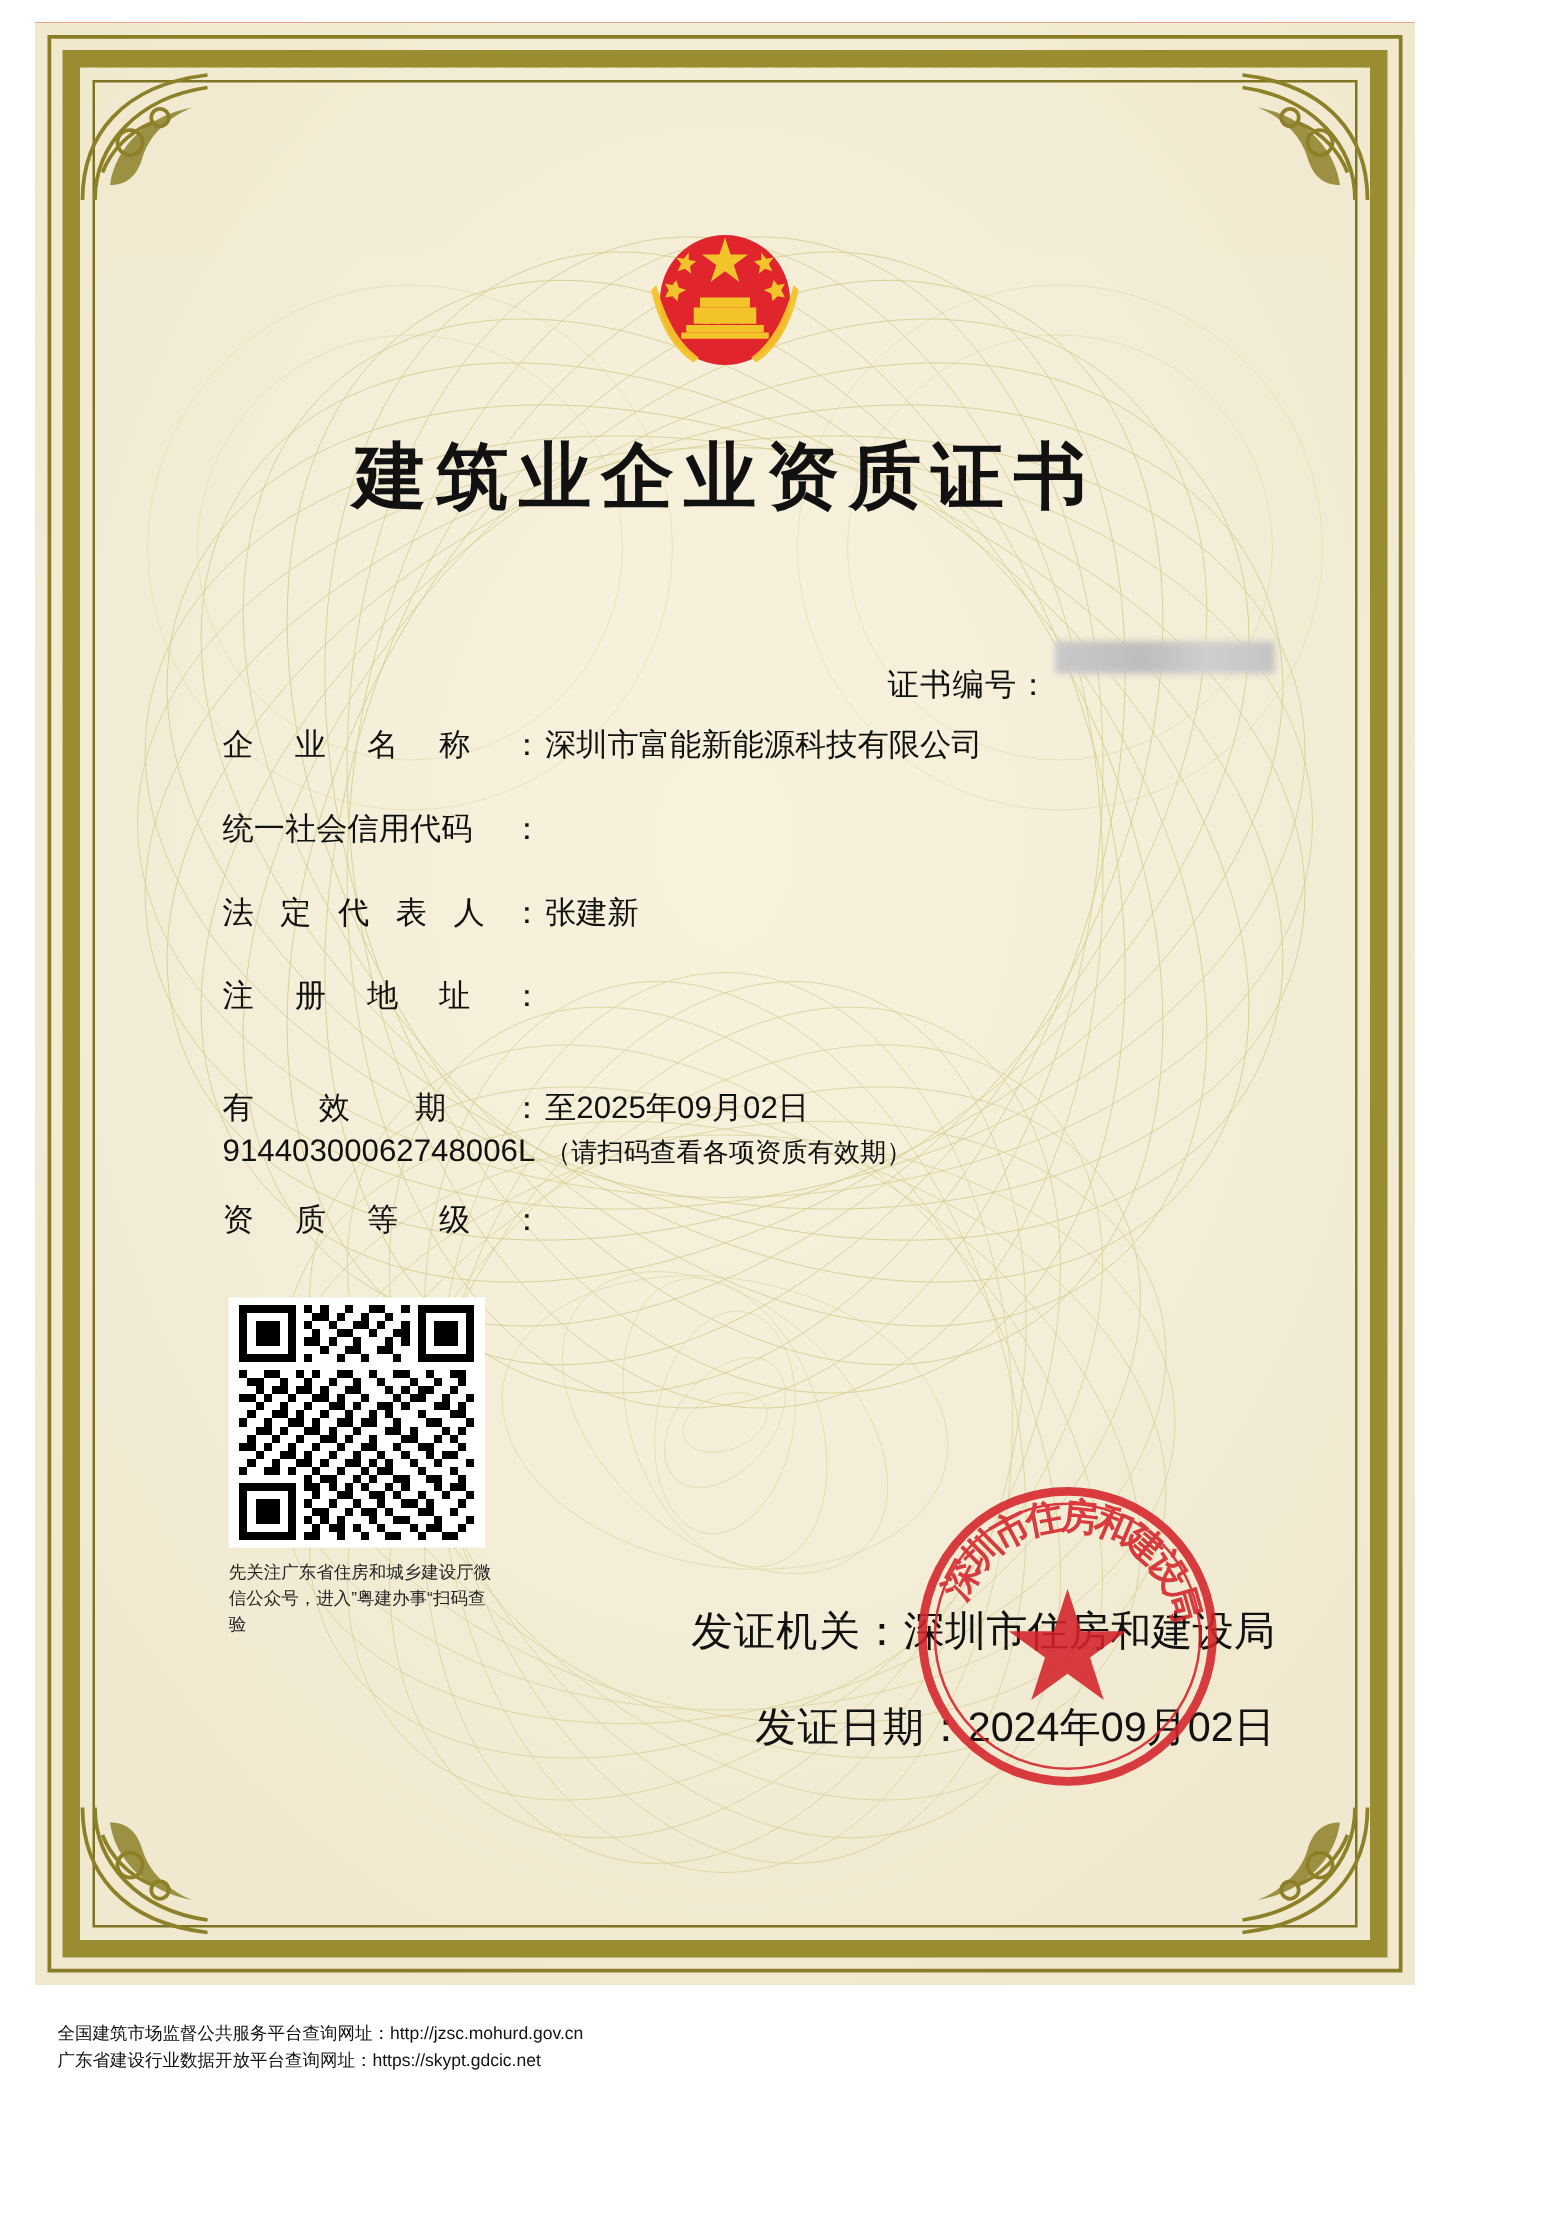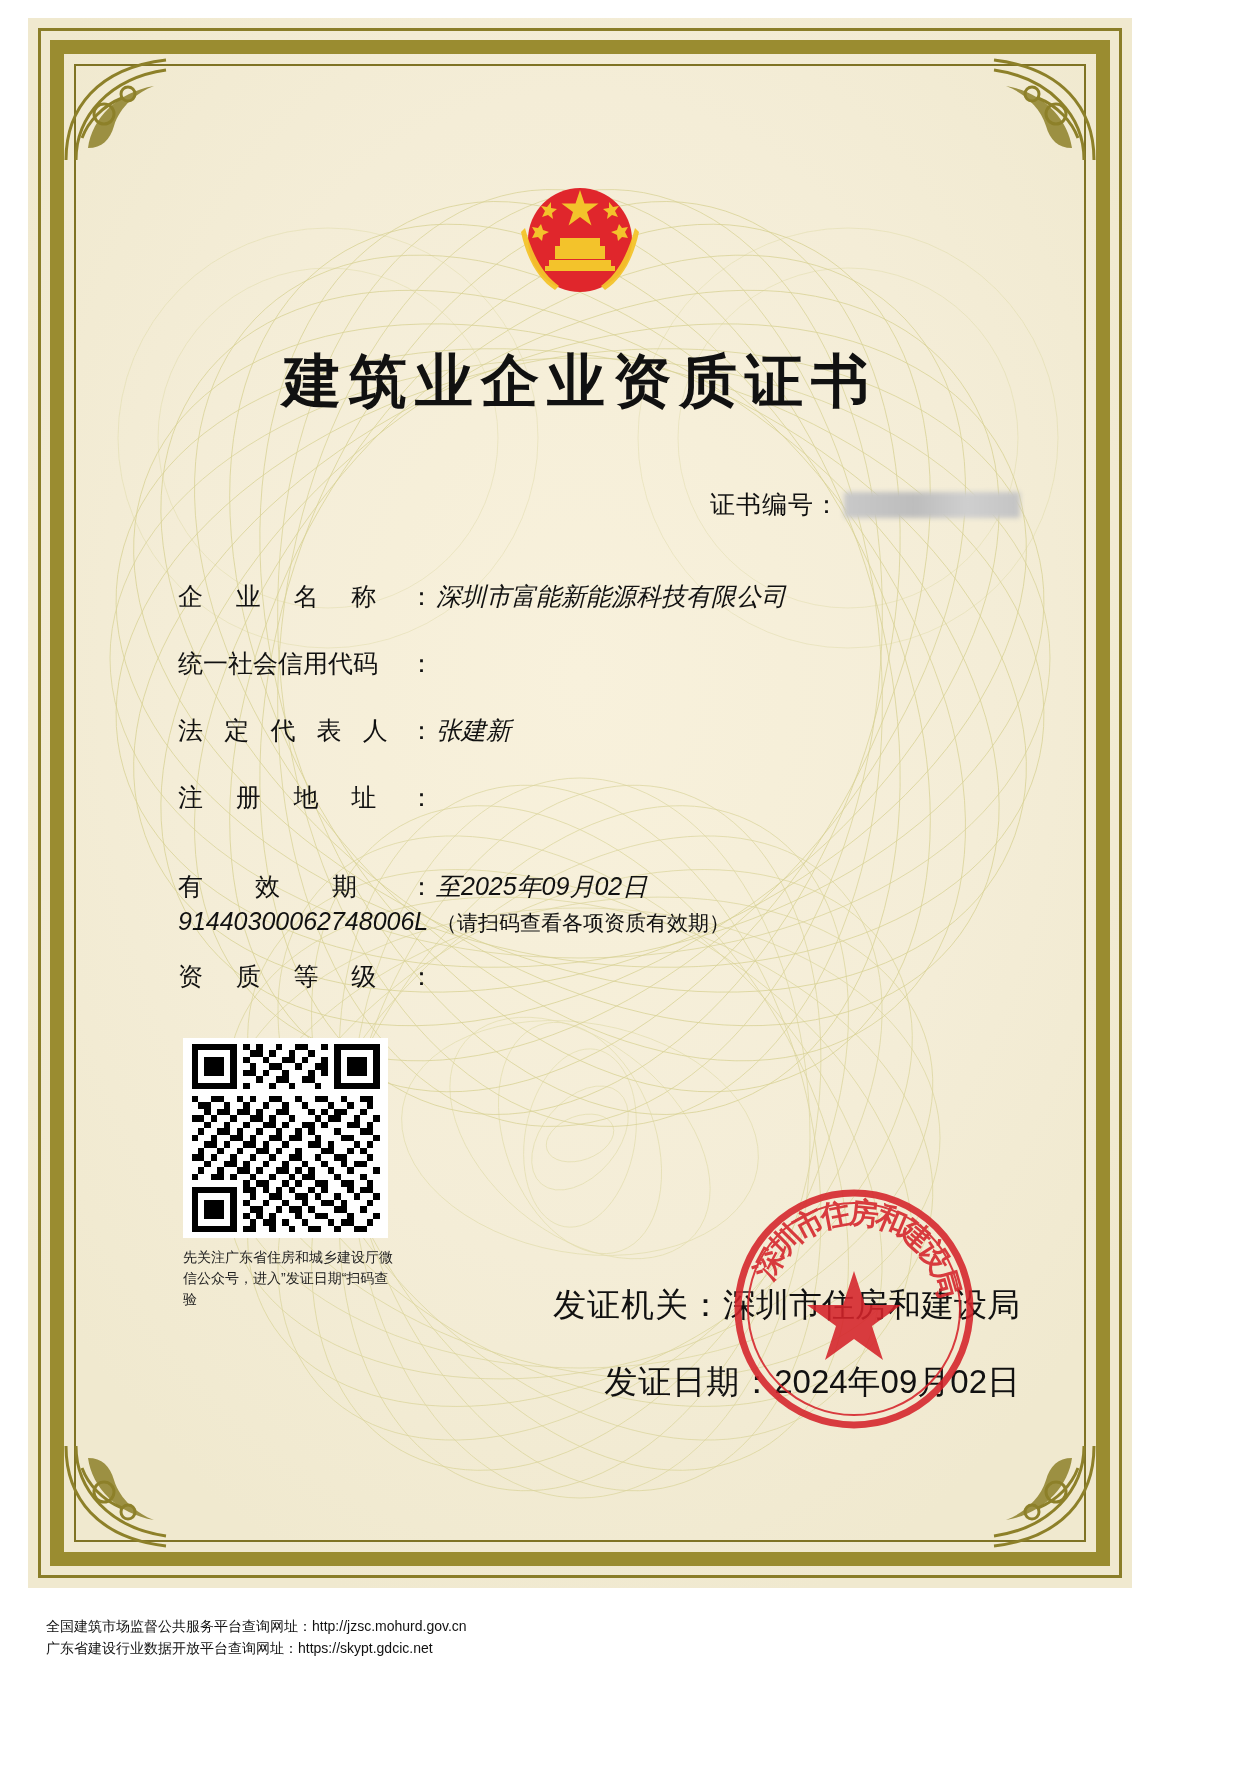--- a/index.html
+++ b/index.html
@@ -93,21 +93,21 @@
     color: #111111;
   }
 
   #cert-no-row {
     position: absolute;
     right: 52px; top: 410px;
     display: flex; align-items: center;
     font-size: 25px;
     color: #111;
   }
-  #cert-no-row .label { letter-spacing: 1px; }
+  #cert-no-row .label { letter-spacing: 1px; margin-top: 43px; }
   #cert-no-value {
     margin-left: 4px;
     width: 176px; height: 26px;
     background: linear-gradient(90deg,#c9c9c9,#bdbdbd 40%,#cfcfcf 70%,#c4c4c4);
     filter: blur(2.5px);
     border-radius: 2px;
   }
 
   .field {
     position: absolute;
@@ -120,21 +120,21 @@
   }
   .field .flabel {
     width: 258px;
     flex: 0 0 258px;
     display: flex;
     justify-content: space-between;
     letter-spacing: 0;
   }
   .field .flabel span { display: inline-block; }
   .field .colon { margin: 0 2px 0 0; }
-  .field .fvalue { max-width: 600px; font-style: italic; }
+  .field .fvalue { max-width: 600px; }
 
   #f-name    { top: 500px; }
   #f-credit  { top: 567px; flex-direction: column; }
   #f-legal   { top: 634px; }
   #f-addr    { top: 701px; }
   #f-valid   { top: 790px; }
   #f-level   { top: 880px; }
 
   .sub-note {
     font-size: 21px;
@@ -617,21 +617,21 @@
                 <rect x="27" y="27" width="1" height="1"></rect>
               <rect x="8" y="28" width="2" height="1"></rect>
                 <rect x="12" y="28" width="1" height="1"></rect>
                 <rect x="15" y="28" width="1" height="1"></rect>
                 <rect x="18" y="28" width="2" height="1"></rect>
                 <rect x="22" y="28" width="1" height="1"></rect>
                 <rect x="25" y="28" width="2" height="1"></rect>
             </g>
           </svg>
         </div>
-        <div id="qr-caption">先关注广东省住房和城乡建设厅微信公众号，进入”发证日期“扫码查验</div>
+        <div id="qr-caption">先关注广东省住房和城乡建设厅微信公众号，进入”粤建办事“扫码查验</div>
       </div>
 
       <div id="issuer-block">
         <div class="row">
           <span class="lab">发证机关：</span><span>深圳市住房和建设局</span>
         </div>
         <div class="row">
           <span class="lab">发证日期：</span><span>2024年09月02日</span>
         </div>
       </div>

